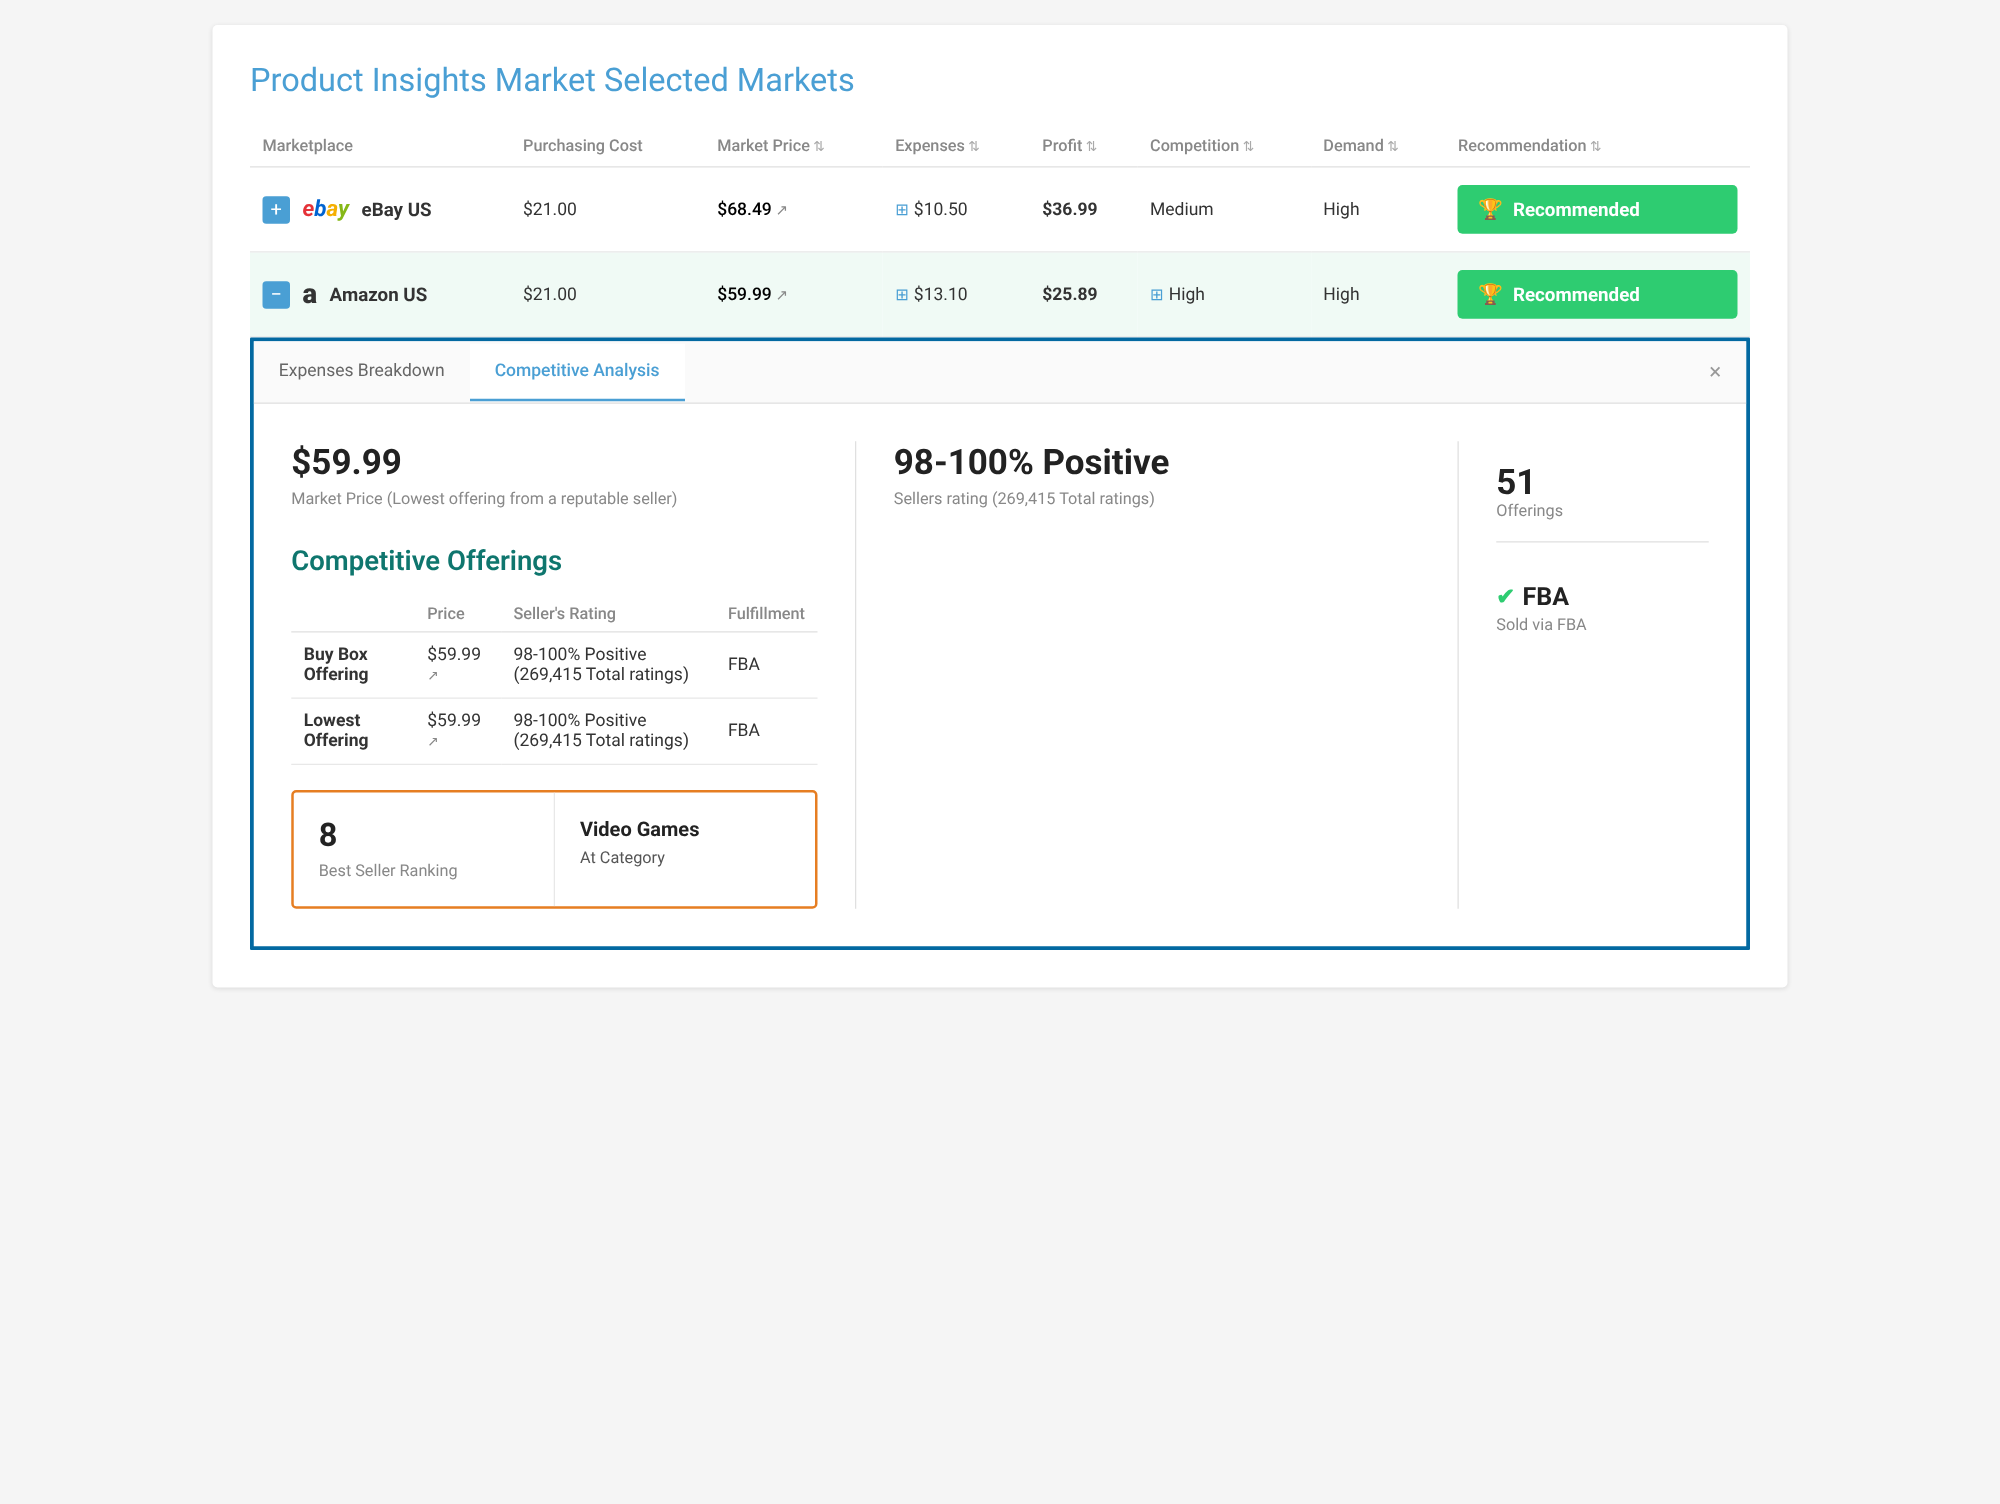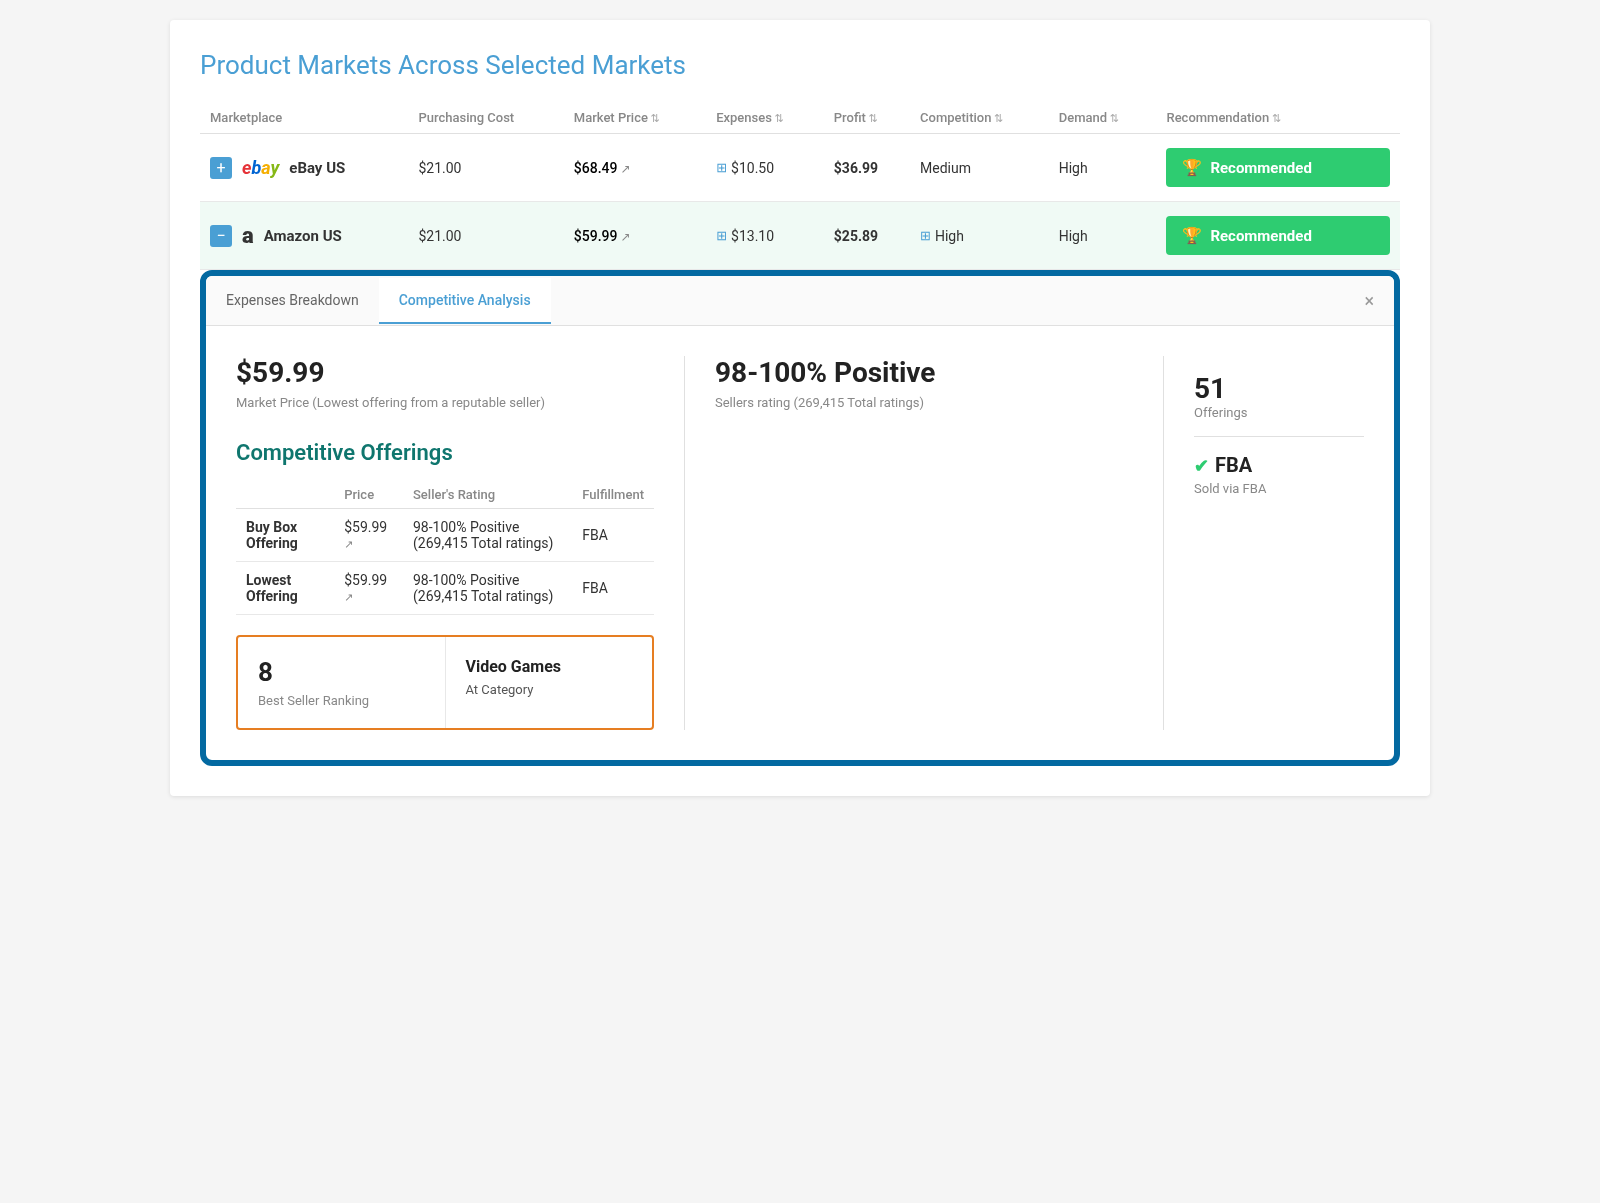--- a/index.html
+++ b/index.html
@@ -147,22 +147,22 @@
       align-items: center;
       gap: 8px;
       white-space: nowrap;
     }
     .recommended-icon {
       font-size: 16px;
     }
 
     
     .sub-panel {
-      border: 6px solid #0369a1;
-      border-radius: 12px;
+      border: 3px solid #0369a1;
+      border-radius: 1px;
       margin-top: 0;
       overflow: hidden;
     }
     .sub-panel-tabs {
       display: flex;
       border-bottom: 1px solid #e0e0e0;
       background: #fafafa;
       align-items: center;
     }
     .tab-item {
@@ -228,21 +228,21 @@
       color: #888;
       margin-bottom: 20px;
     }
 
     
     .section-right {
       width: 200px;
       padding-left: 30px;
       display: flex;
       flex-direction: column;
-      gap: 0;
+      gap: 15px;
     }
     .stat-block {
       padding: 16px 0;
       border-bottom: 1px solid #e0e0e0;
     }
     .stat-block:last-child {
       border-bottom: none;
     }
     .stat-number {
       font-size: 28px;
@@ -343,21 +343,21 @@
     .bsr-sub {
       font-size: 13px;
       color: #555;
     }
   </style>
 </head>
 <body>
 
 <div class="page-wrapper">
 
-  <h1 class="page-title">Product Markets Across Selected Markets</h1>
+  <h1 class="page-title">Product Insights Market Selected Markets</h1>
 
   <table class="main-table">
     <thead>
       <tr>
         <th><span>Marketplace</span></th>
         <th><span>Purchasing Cost</span></th>
         <th class="sortable"><span>Market Price</span></th>
         <th class="sortable"><span>Expenses</span></th>
         <th class="sortable"><span>Profit</span></th>
         <th class="sortable"><span>Competition</span></th>

